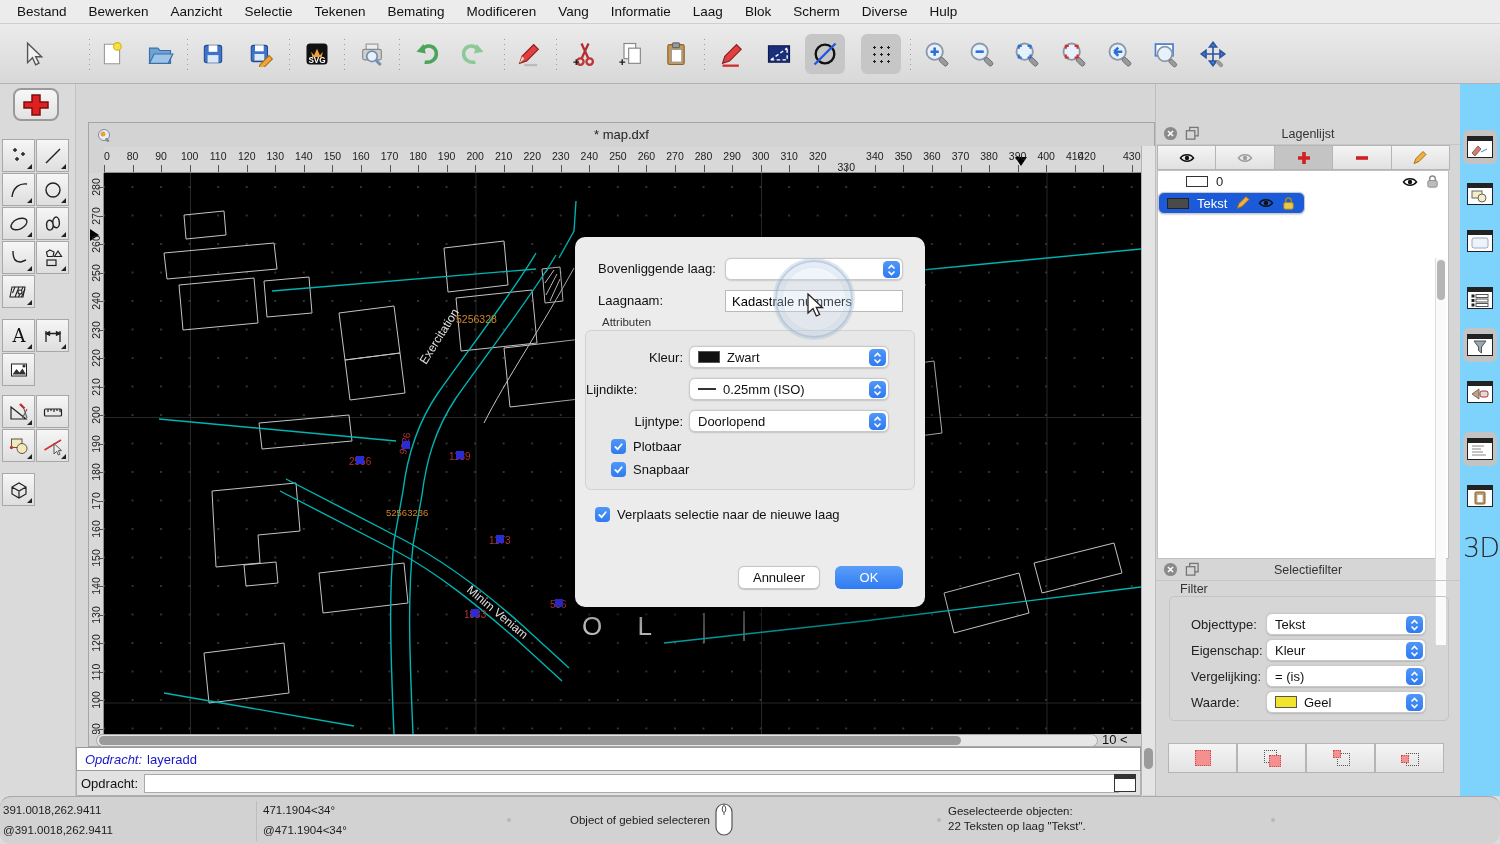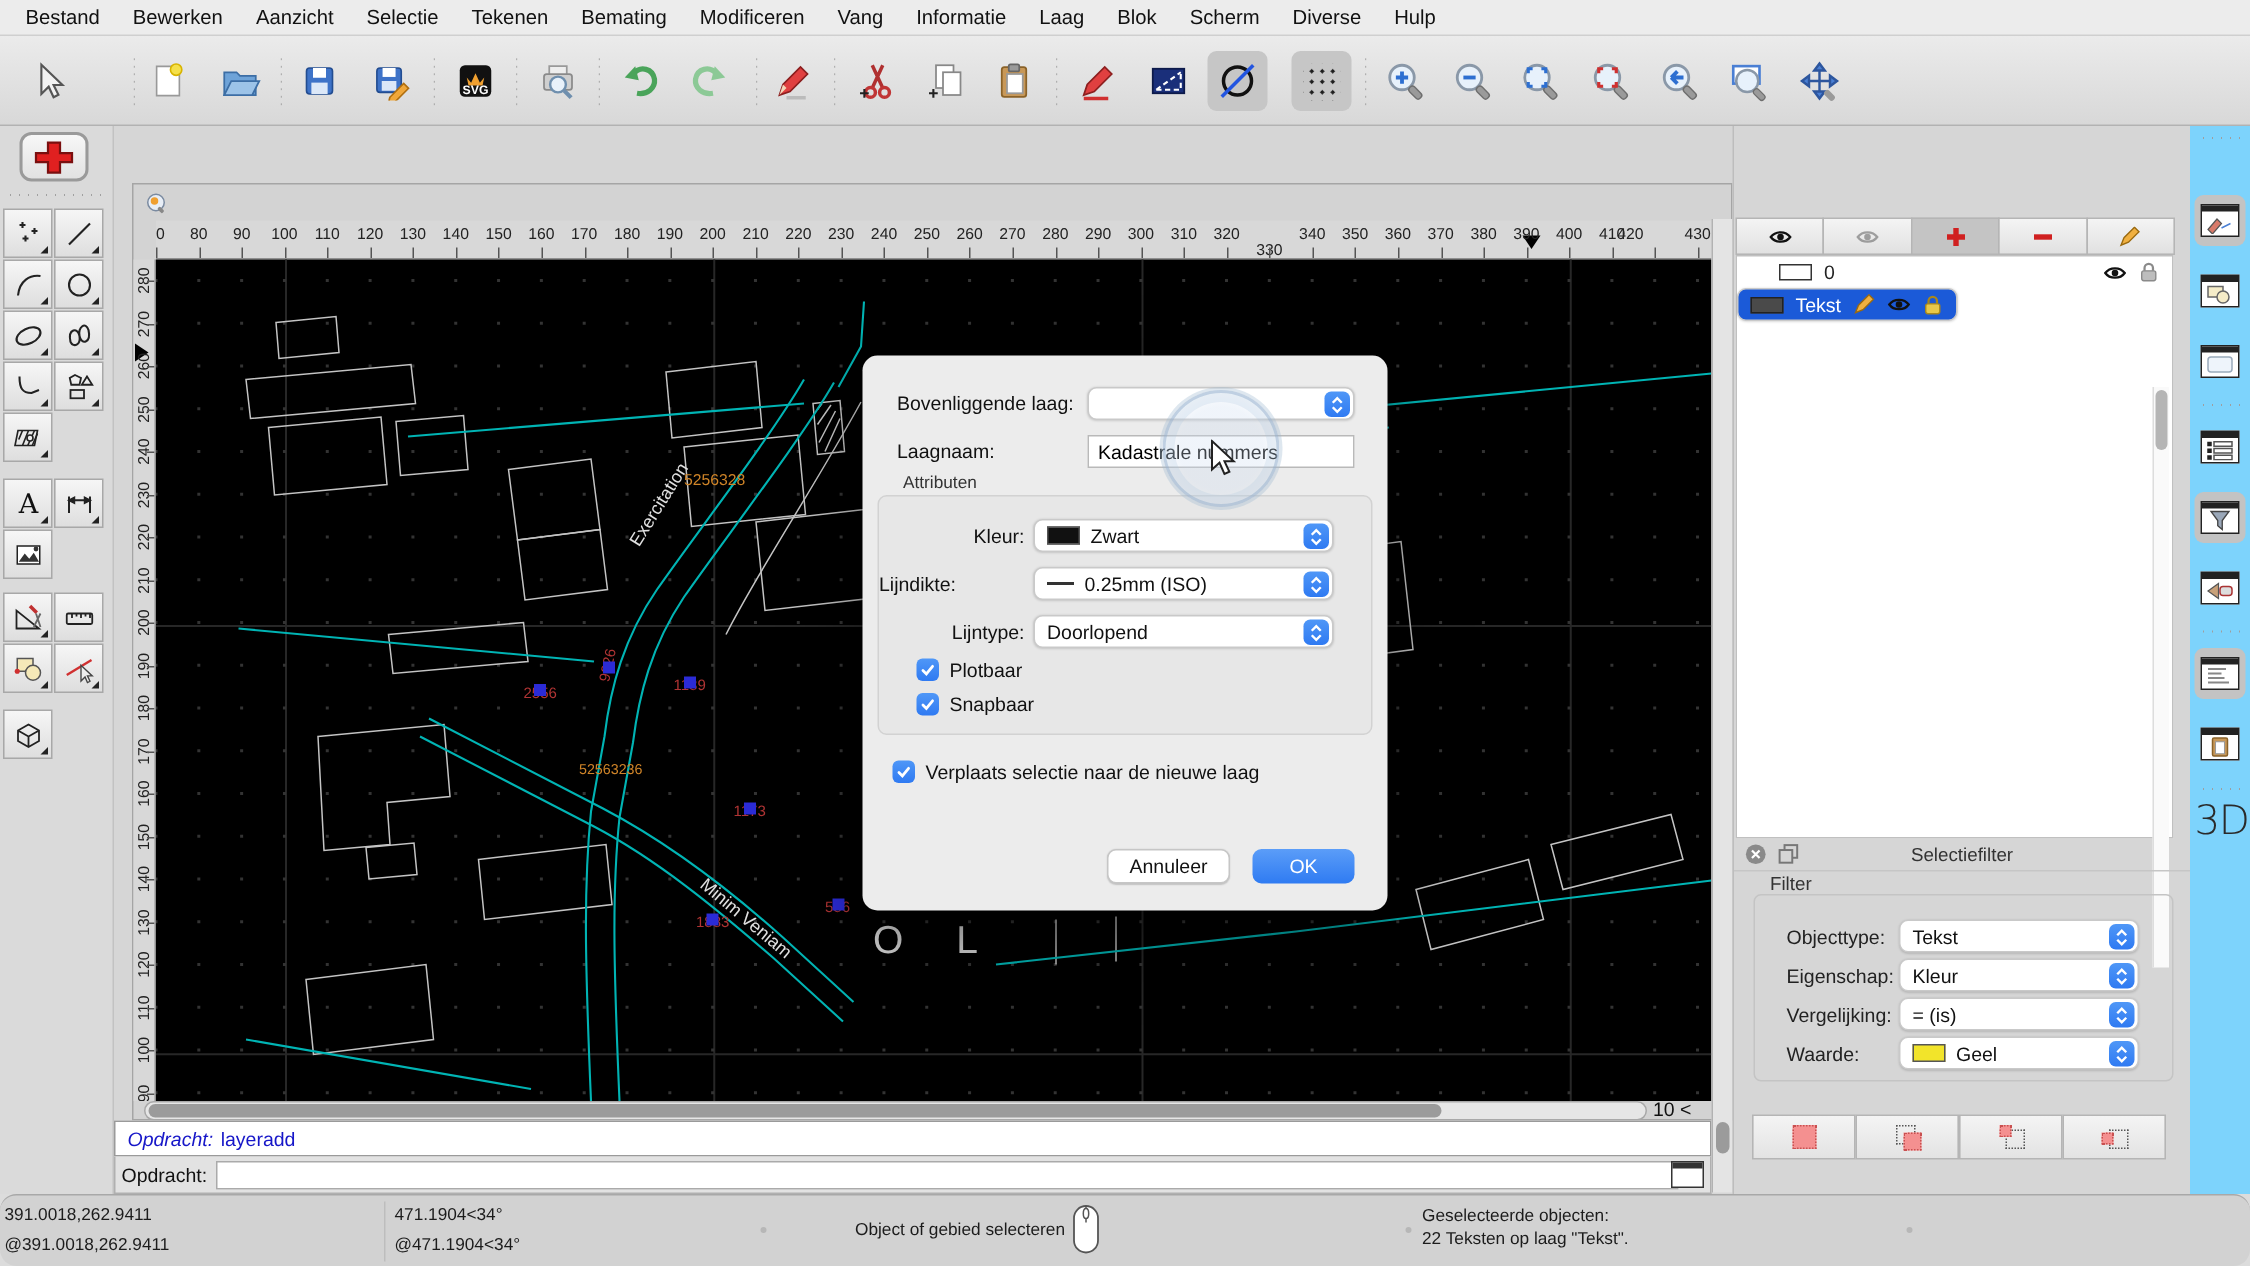--- a/index.html
+++ b/index.html
@@ -456,20 +456,21 @@
   </div>
   <div class="pbtn sub" style="left:2px;top:389px">
     <svg width="22" height="22" viewBox="0 0 22 22" fill="none" stroke="#222" stroke-width="1.2">
         <path d="M4,8 L11,4 L18,8 L18,15 L11,19 L4,15 Z M4,8 L11,12 L18,8 M11,12 V19"></path>
       </svg>
   </div>
 </div>
 
 <div class="mdi">
   <div class="docwin">
+    <div class="doctitle">* map.dxf</div>
     <svg class="abs" style="left:8px;top:5px" width="15" height="15" viewBox="0 0 15 15">
       <circle cx="7" cy="7" r="5.5" fill="#e8eef6" stroke="#7a8aa0"></circle>
         <circle cx="6" cy="6" r="2.5" fill="#f0a030"></circle>
         <rect x="9.5" y="9.5" width="4.5" height="2.5" rx="1" transform="rotate(45 9.5 9.5)" fill="#888"></rect>
     </svg>
 
     <div class="hruler">
       <div class="hmarker"></div>
     <span class="hlab" style="left: -14px;">70</span>
         <i class="htick" style="left: 0px;"></i>
@@ -678,20 +679,35 @@
   <span>Opdracht:</span>
   <input class="cmdinput" value="" style="">
   <div class="cmdwinbtn"></div>
 </div>
 <div class="vscroll">
   <div class="vthumb"></div>
 </div>
 
 <div class="dock">
 
+  <div class="phead" style="top:39px">
+    <span class="phicon">
+      <svg width="15" height="15" viewBox="0 0 16 16">
+          <circle cx="8" cy="8" r="7" fill="#8a8a8a"></circle>
+          <path d="M5.3,5.3 l5.4,5.4 M10.7,5.3 l-5.4,5.4" stroke="#fff" stroke-width="1.6"></path>
+        </svg>
+    </span>
+    <span class="phicon">
+      <svg width="15" height="15" viewBox="0 0 16 16">
+          <rect x="5" y="1.5" width="9" height="9" fill="none" stroke="#777" stroke-width="1.4"></rect>
+          <rect x="1.5" y="5" width="9" height="9" fill="#d6d6d6" stroke="#777" stroke-width="1.4"></rect>
+        </svg>
+    </span>
+    <span class="ptitle">Lagenlijst</span>
+  </div>
   <div class="ltbar">
     <div class="ltb">
         <svg width="16" height="14" viewBox="0 0 16 14">
           <use href="#eye"></use>
         </svg>
       </div>
     <div class="ltb">
         <svg width="16" height="14" viewBox="0 0 16 14" opacity="0.35">
           <use href="#eye"></use>
         </svg>

